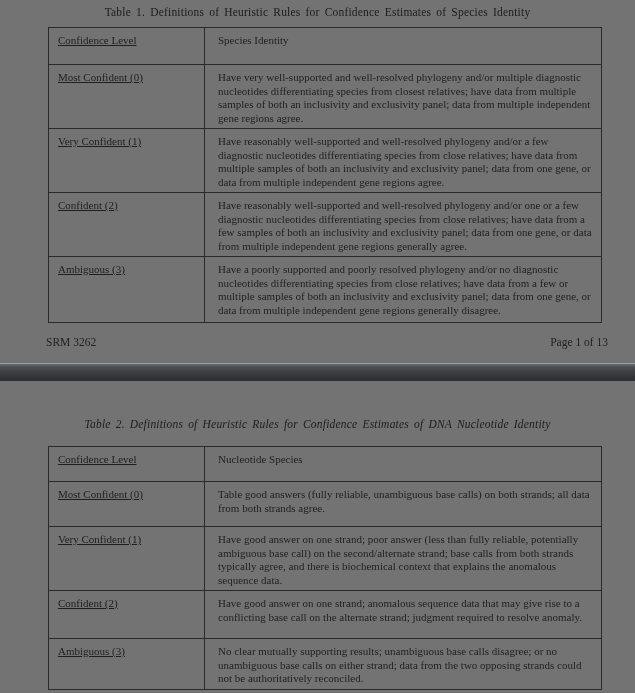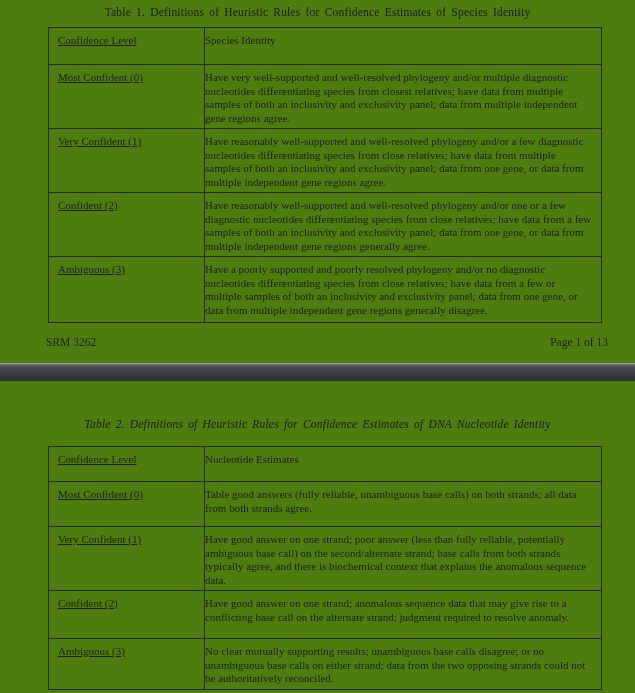--- a/index.html
+++ b/index.html
@@ -8,21 +8,21 @@
     background: #ffffff;
   }
   .canvas {
     position: relative;
     width: 635px;
     height: 693px;
     background: #ffffff;
     overflow: hidden;
     color: #1f1f1f;
   }
-  .page { position: relative; background: #4d7c0f; }
+  .page { position: relative; background: #737373; }
   .page1 { height: 363px; }
   .page2 { height: 312px; }
   .doc-title {
     text-align: center;
     font-size: 11.5px;
     letter-spacing: 0.2px;
     color: #1c1c1c;
     word-spacing: 2px;
   }
   .page1 .doc-title { padding-top: 6px; }
@@ -40,21 +40,21 @@
   table.t2 { margin-top: 16px; }
   .def-table td, .def-table th {
     border: 1.5px solid #2a2a2a;
     vertical-align: top;
     font-weight: normal;
     text-align: left;
   }
   .def-table .col-level { width: 156px; }
   .def-table th { font-size: 11px; }
   .cell-level { padding: 6px 4px 3px 9px; text-decoration: underline; }
-  .cell-desc  { padding: 6px 9px 3px 0; }
+  .cell-desc  { padding: 6px 9px 3px 13px; }
   .just { text-align: justify; }
   
   .t1 tr.r-hdr { height: 37px; }
   .t1 tr.r-0 { height: 63px; }
   .t1 tr.r-1 { height: 62px; }
   .t1 tr.r-2 { height: 62px; }
   .t1 tr.r-3 { height: 66px; }
   .t2 tr.r-hdr { height: 35px; }
   .t2 tr.r-0 { height: 45px; }
   .t2 tr.r-1 { height: 59px; }
@@ -125,21 +125,21 @@
     <div class="doc-title">Table 2.  Definitions of Heuristic Rules for Confidence Estimates of DNA Nucleotide Identity</div>
 
     <table class="def-table t2">
       <colgroup>
           <col class="col-level">
           <col>
         </colgroup>
       <tbody>
           <tr class="r-hdr">
         <th class="cell-level">Confidence Level</th>
-        <th class="cell-desc">Nucleotide Estimates</th>
+        <th class="cell-desc">Nucleotide Species</th>
       </tr>
       <tr class="r-0">
         <td class="cell-level">Most Confident (0)</td>
         <td class="cell-desc">Table good answers (fully reliable, unambiguous base calls) on both strands; all data from both strands agree.</td>
       </tr>
       <tr class="r-1">
         <td class="cell-level">Very Confident (1)</td>
         <td class="cell-desc just">Have good answer on one strand; poor answer (less than fully reliable, potentially ambiguous base call) on the second/alternate strand; base calls from both strands typically agree, and there is biochemical context that explains the anomalous sequence data.</td>
       </tr>
       <tr class="r-2">

